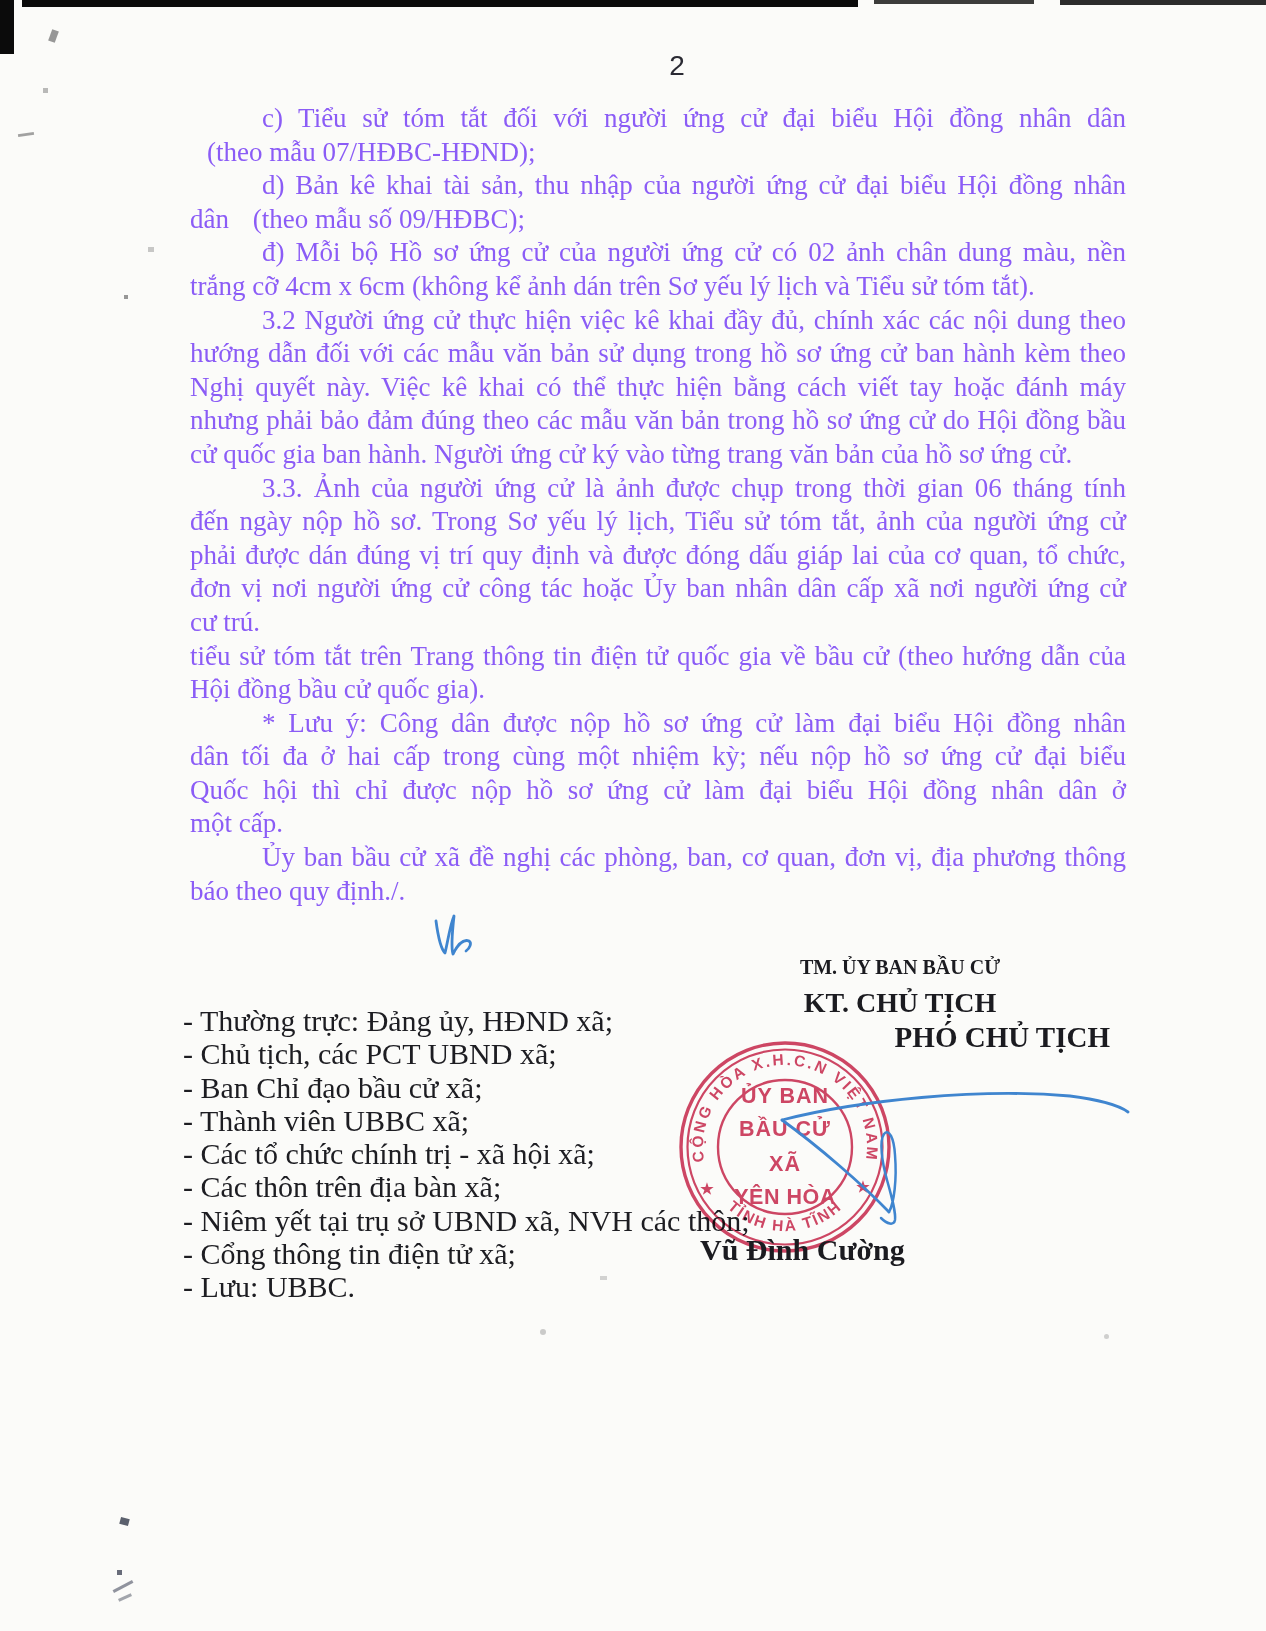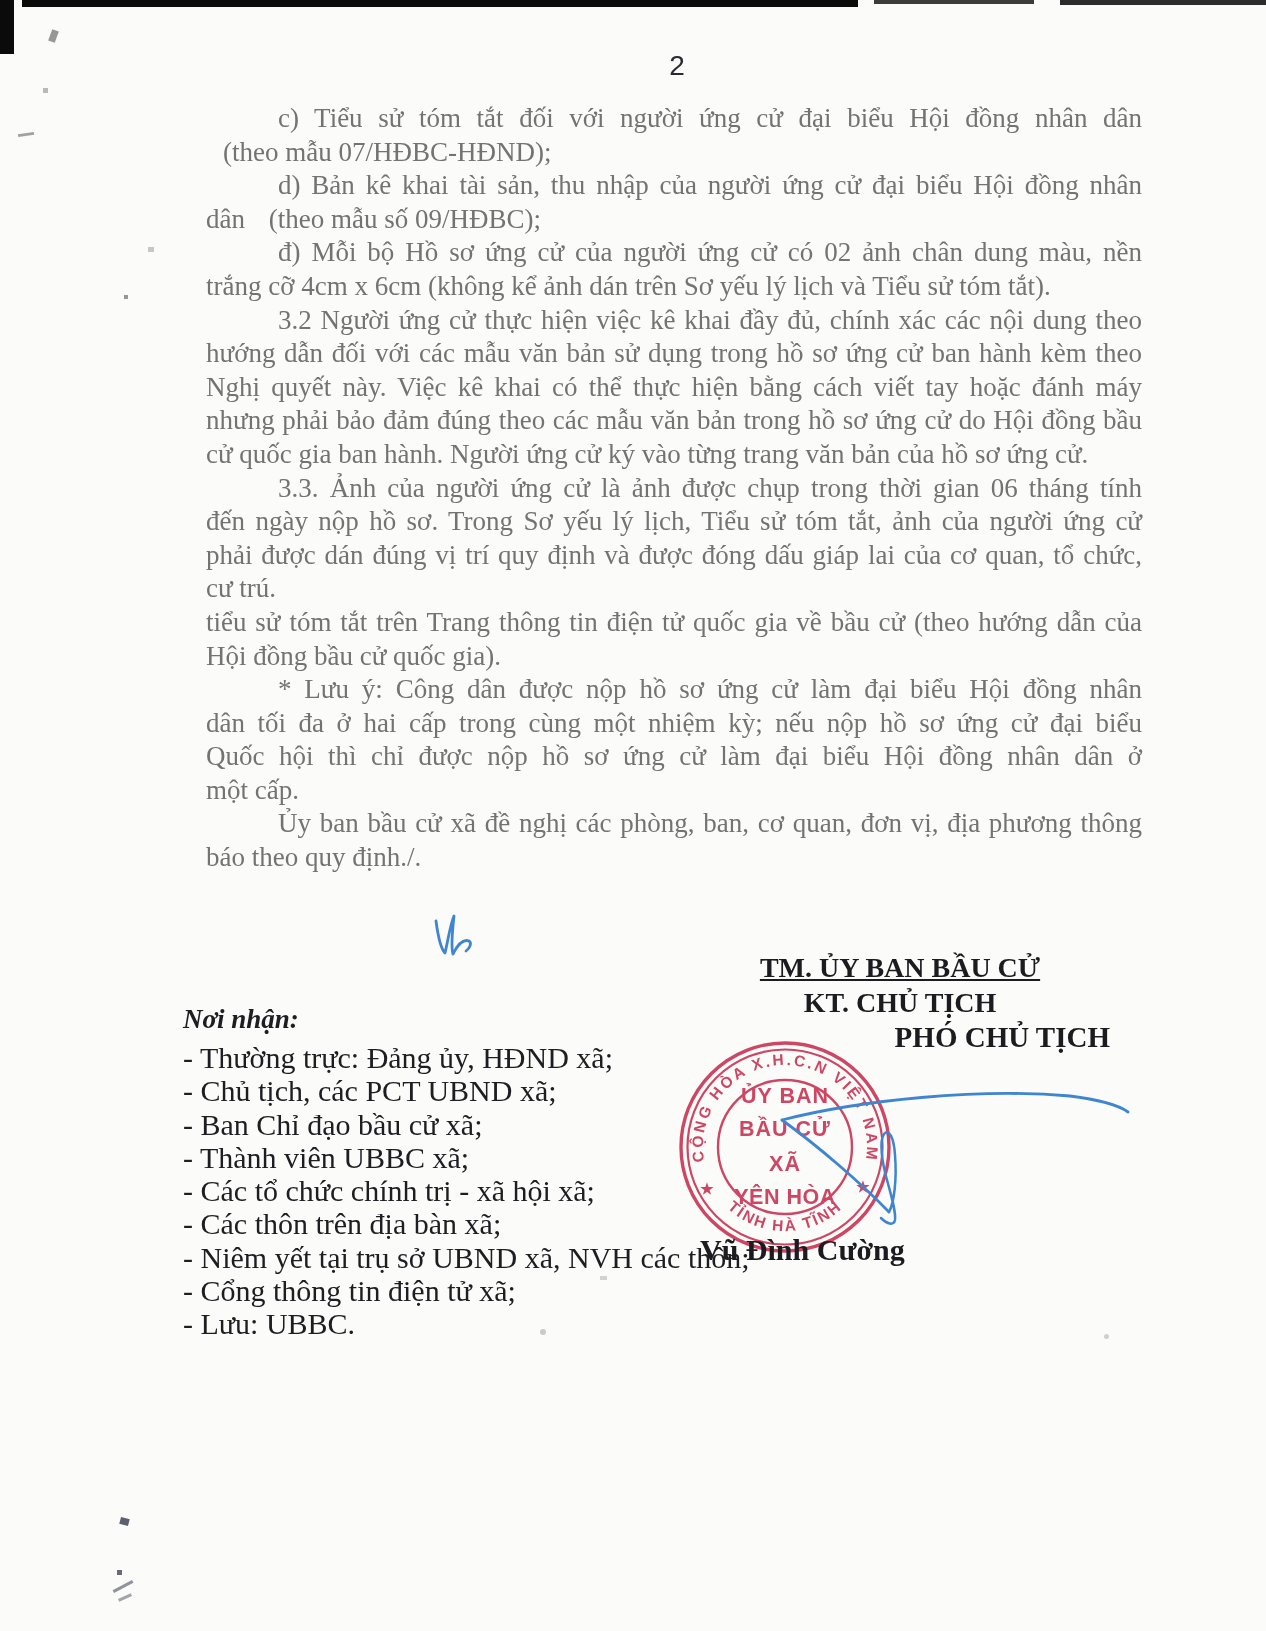--- a/index.html
+++ b/index.html
@@ -13,39 +13,39 @@
     color:#1c1c20;
   }
   
   .page-number{
     position:absolute;left:677px;top:50px;transform:translateX(-50%);
     font-family:"Liberation Sans", sans-serif;
     font-size:28px;color:#2a2a33;
   }
   
   .document-body{
-    position:absolute;left:206px;top:102px;width:936px;
-    font-size:27px;line-height:33.6px;color:#737373;
+    position:absolute;left:190px;top:102px;width:936px;
+    font-size:27px;line-height:33.6px;color:#8b5cf6;
   }
   .para{margin:0;}
   .para.bold{font-weight:400;}
   .line{text-align:justify;text-align-last:justify;}
   .line.first{text-indent:72px;}
   .line.last{text-align-last:left;}
   .it{margin-left:17px;}
   
   .recipients{position:absolute;left:183px;top:1004px;color:#1d1d22;}
   .recipients-header{font-size:27px;font-weight:700;font-style:italic;margin-bottom:6px;}
   .recipient-item{font-size:30px;line-height:33.3px;}
   
   .signoff{
     position:absolute;left:690px;top:950px;width:420px;
     text-align:center;font-weight:700;color:#1b1b20;z-index:2;
   }
-  .signoff-line-1{font-size:28px;line-height:35px;text-decoration:underline;}
+  .signoff-line-1{font-size:20px;line-height:35px;}
   .signoff-line-2{font-size:28px;line-height:35px;}
   .signoff-line-3{font-size:29px;line-height:35px;text-align:right;}
   .signer-name{
     position:absolute;left:700px;top:1233px;width:440px;
     text-align:left;font-weight:700;font-size:30px;color:#1b1b20;z-index:4;
   }
   
   .stamp{
     position:absolute;left:672px;top:1034px;width:226px;height:226px;
     z-index:3;mix-blend-mode:multiply;opacity:0.9;
@@ -99,40 +99,40 @@
         <div class="line first"><span>3.2 Người ứng cử thực hiện việc kê khai đầy đủ, chính xác các nội dung theo</span></div>
         <div class="line"><span>hướng dẫn đối với các mẫu văn bản sử dụng trong hồ sơ ứng cử ban hành kèm theo</span></div>
         <div class="line"><span>Nghị quyết này. Việc kê khai có thể thực hiện bằng cách viết tay hoặc đánh máy</span></div>
         <div class="line"><span>nhưng phải bảo đảm đúng theo các mẫu văn bản trong hồ sơ ứng cử do Hội đồng bầu</span></div>
         <div class="line last"><span>cử quốc gia ban hành. Người ứng cử ký vào từng trang văn bản của hồ sơ ứng cử.</span></div>
       </div>
       <div class="para">
         <div class="line first"><span>3.3. Ảnh của người ứng cử là ảnh được chụp trong thời gian 06 tháng tính</span></div>
         <div class="line"><span>đến ngày nộp hồ sơ. Trong Sơ yếu lý lịch, Tiểu sử tóm tắt, ảnh của người ứng cử</span></div>
         <div class="line"><span>phải được dán đúng vị trí quy định và được đóng dấu giáp lai của cơ quan, tổ chức,</span></div>
+        <div class="line"><span>đơn vị nơi người ứng cử công tác hoặc Ủy ban nhân dân cấp xã nơi người ứng cử</span></div>
         <div class="line last"><span>cư trú.</span></div>
       </div>
       <div class="para">
         <div class="line"><span>tiểu sử tóm tắt trên Trang thông tin điện tử quốc gia về bầu cử (theo hướng dẫn của</span></div>
         <div class="line last"><span>Hội đồng bầu cử quốc gia).</span></div>
       </div>
       <div class="para bold">
         <div class="line first"><span>* Lưu ý: Công dân được nộp hồ sơ ứng cử làm đại biểu Hội đồng nhân</span></div>
         <div class="line"><span>dân tối đa ở hai cấp trong cùng một nhiệm kỳ; nếu nộp hồ sơ ứng cử đại biểu</span></div>
         <div class="line"><span>Quốc hội thì chỉ được nộp hồ sơ ứng cử làm đại biểu Hội đồng nhân dân ở</span></div>
         <div class="line last"><span>một cấp.</span></div>
       </div>
       <div class="para">
         <div class="line first"><span>Ủy ban bầu cử xã đề nghị các phòng, ban, cơ quan, đơn vị, địa phương thông</span></div>
         <div class="line last"><span>báo theo quy định./.</span></div>
       </div>
     </div>
 
   <div class="recipients">
-    <div class="recipients-header">Nơi nhận:</div>
     <div>
         <div class="recipient-item">- Thường trực: Đảng ủy, HĐND xã;</div>
         <div class="recipient-item">- Chủ tịch, các PCT UBND xã;</div>
         <div class="recipient-item">- Ban Chỉ đạo bầu cử xã;</div>
         <div class="recipient-item">- Thành viên UBBC xã;</div>
         <div class="recipient-item">- Các tổ chức chính trị - xã hội xã;</div>
         <div class="recipient-item">- Các thôn trên địa bàn xã;</div>
         <div class="recipient-item">- Niêm yết tại trụ sở UBND xã, NVH các thôn;</div>
         <div class="recipient-item">- Cổng thông tin điện tử xã;</div>
         <div class="recipient-item">- Lưu: UBBC.</div>

